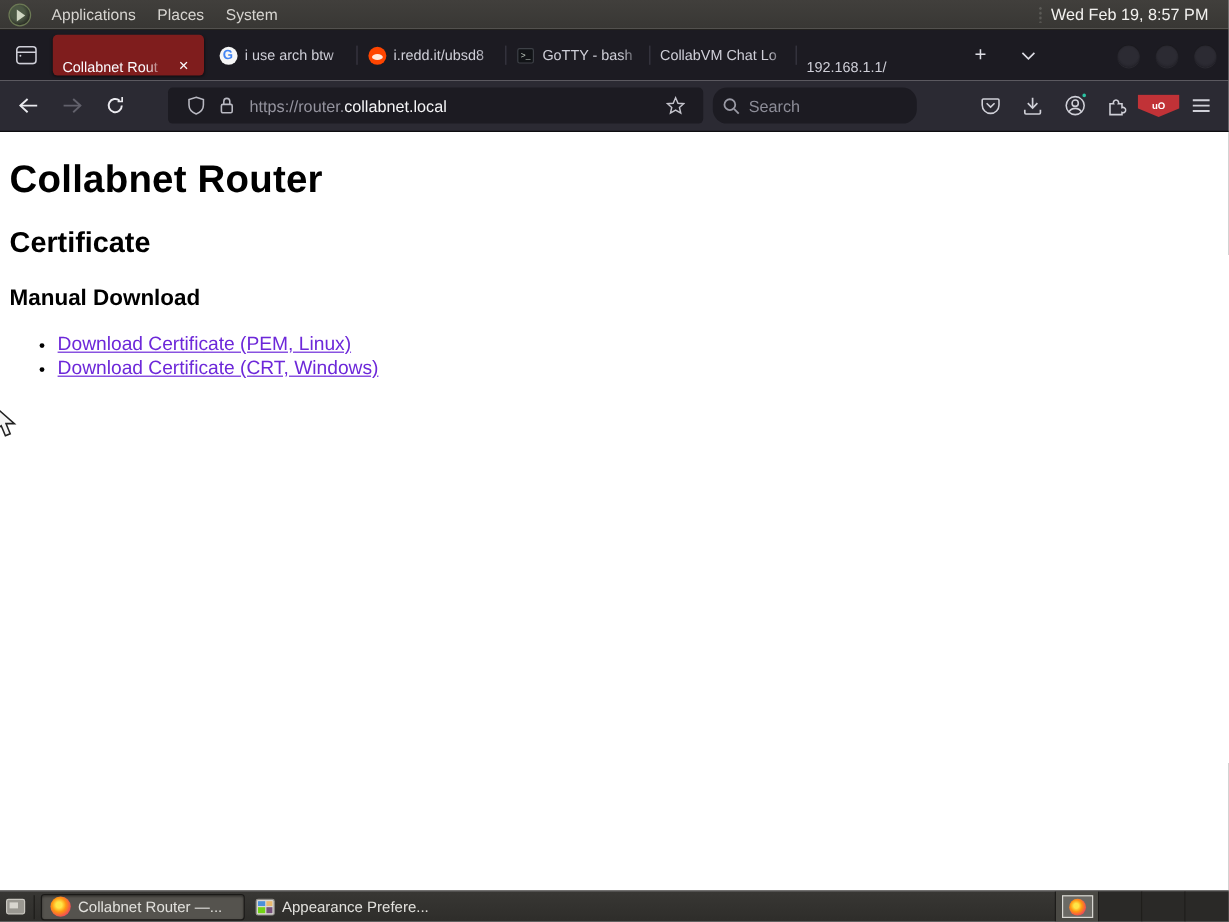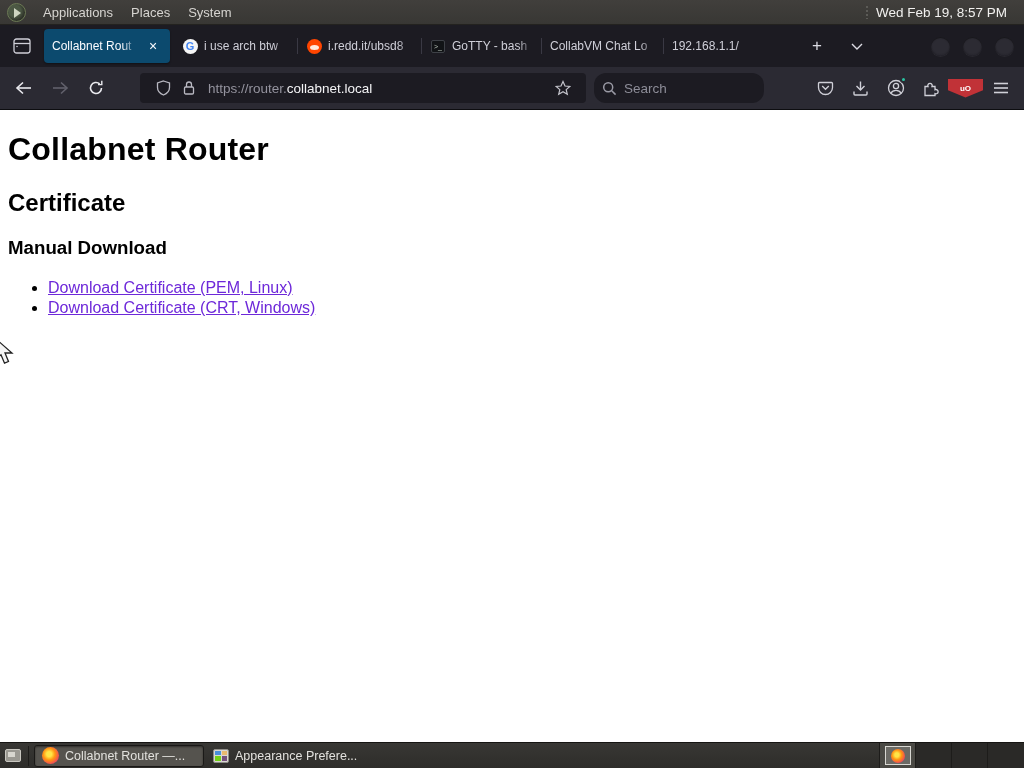--- a/index.html
+++ b/index.html
@@ -26,21 +26,21 @@
   
   .tabbar { position:absolute; left:0; top:25px; width:1024px; height:42px; background:#1c1b22;
     display:flex; align-items:center; }
   .fxview-btn { width:28px; height:28px; margin-left:8px; border-radius:4px;
     display:flex; align-items:center; justify-content:center; flex:none; }
   .tab { height:34px; border-radius:4px; display:flex; align-items:center; padding:0 8px;
     color:#cfcfd8; font-size:12px; flex:none; position:relative; }
   .tab .title { white-space:nowrap; overflow:hidden; flex:1;
     -webkit-mask-image:linear-gradient(to right,#000 calc(100% - 16px),transparent);
             mask-image:linear-gradient(to right,#000 calc(100% - 16px),transparent); }
-  .tab.active { background:#0c4a6e; color:#fbfbfe; box-shadow:0 1px 2px rgba(0,0,0,.4); }
+  .tab.active { background:#7f1d1d; color:#fbfbfe; box-shadow:0 1px 2px rgba(0,0,0,.4);align-items:flex-end; }
   .tab.inactive + .tab.inactive::before { content:""; position:absolute; left:-1px; top:9px;
     width:1px; height:16px; background:#3a3944; }
   .tab .favicon { width:16px; height:16px; margin-right:6px; flex:none; display:flex;
     align-items:center; justify-content:center; }
   .tab-close { margin-left:6px; width:18px; height:18px; border-radius:3px; flex:none;
     display:flex; align-items:center; justify-content:center; font-size:14px; color:#fbfbfe; }
   .icon-google { width:15px; height:15px; border-radius:50%; background:#f6f6f6; color:#4285f4;
     font-size:11px; font-weight:bold; display:flex; align-items:center; justify-content:center; }
   .icon-reddit { width:15px; height:15px; border-radius:50%; background:#ff4500; position:relative; }
   .icon-reddit::after { content:""; position:absolute; left:3px; top:6px; width:9px; height:5px;
@@ -169,21 +169,21 @@
     </div>
     <div class="tab inactive" style="width:120px;">
       <span class="favicon">
           <span class="icon-terminal">&gt;_</span>
         </span>
       <span class="title">GoTTY - bash</span>
     </div>
     <div class="tab inactive" style="width:122px;">
       <span class="title">CollabVM Chat Lo</span>
     </div>
-    <div class="tab inactive" style="width:106px;">
+    <div class="tab inactive" style="width:106px;align-items:flex-end;">
       <span class="title">192.168.1.1/</span>
     </div>
     <div class="newtab-btn">+</div>
     <div class="tablist-btn">
       <svg width="12" height="7" viewBox="0 0 12 7" fill="none" stroke="#dcdce4" stroke-width="1.4">
           <polyline points="1,1 6,6 11,1"></polyline>
         </svg>
     </div>
     <div class="win-controls">
       <div class="win-btn"></div>

